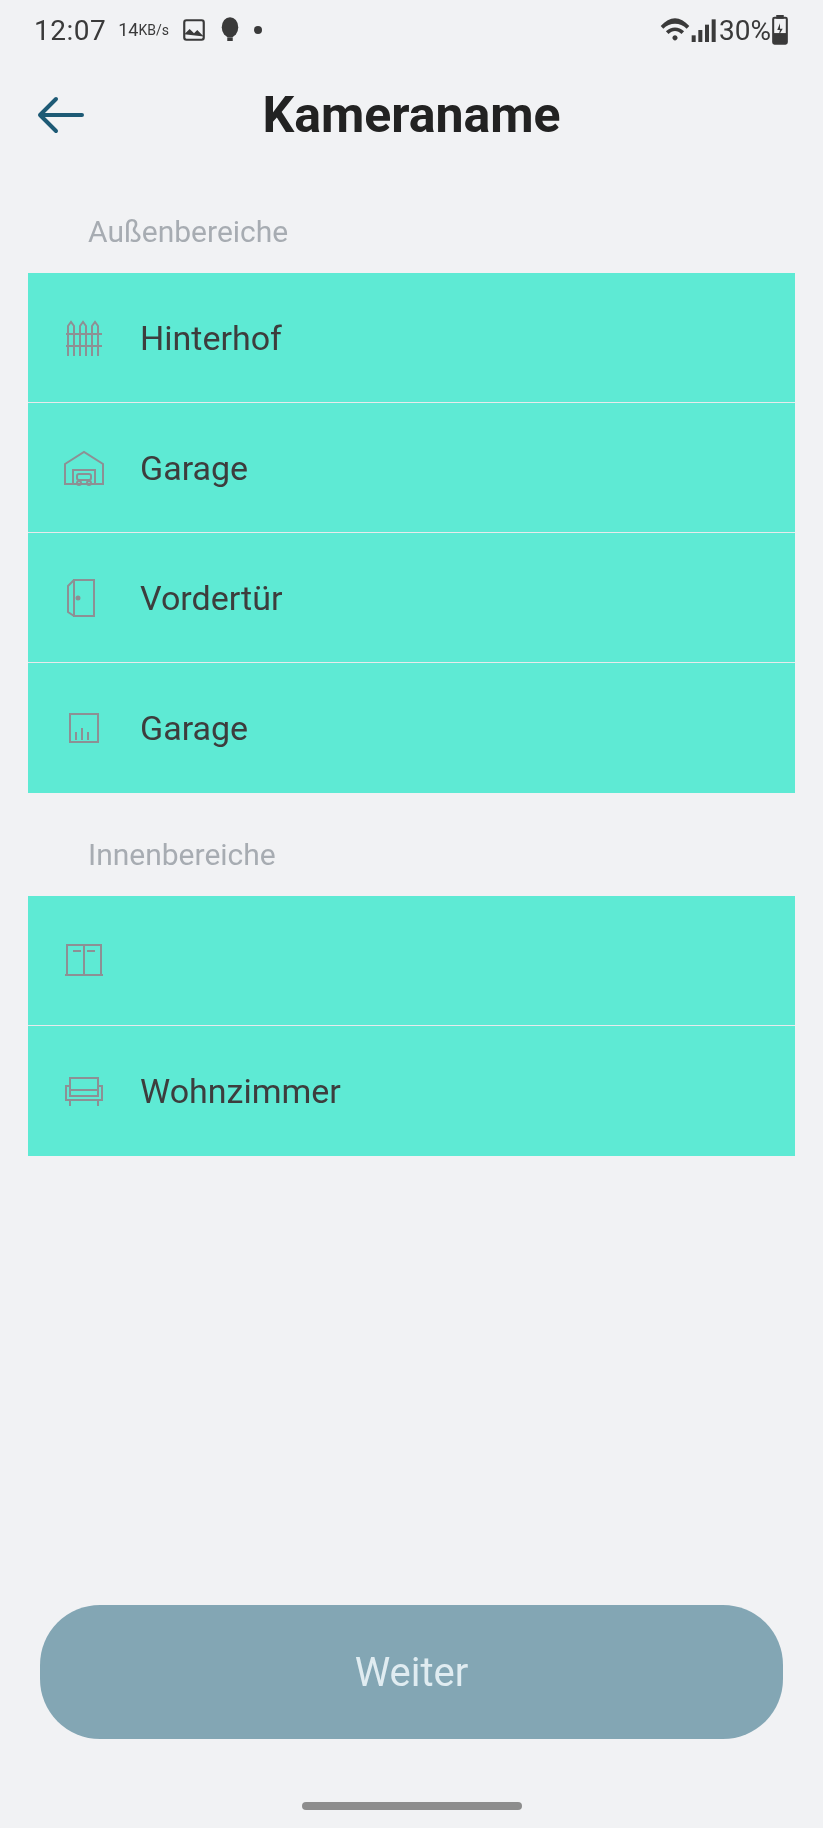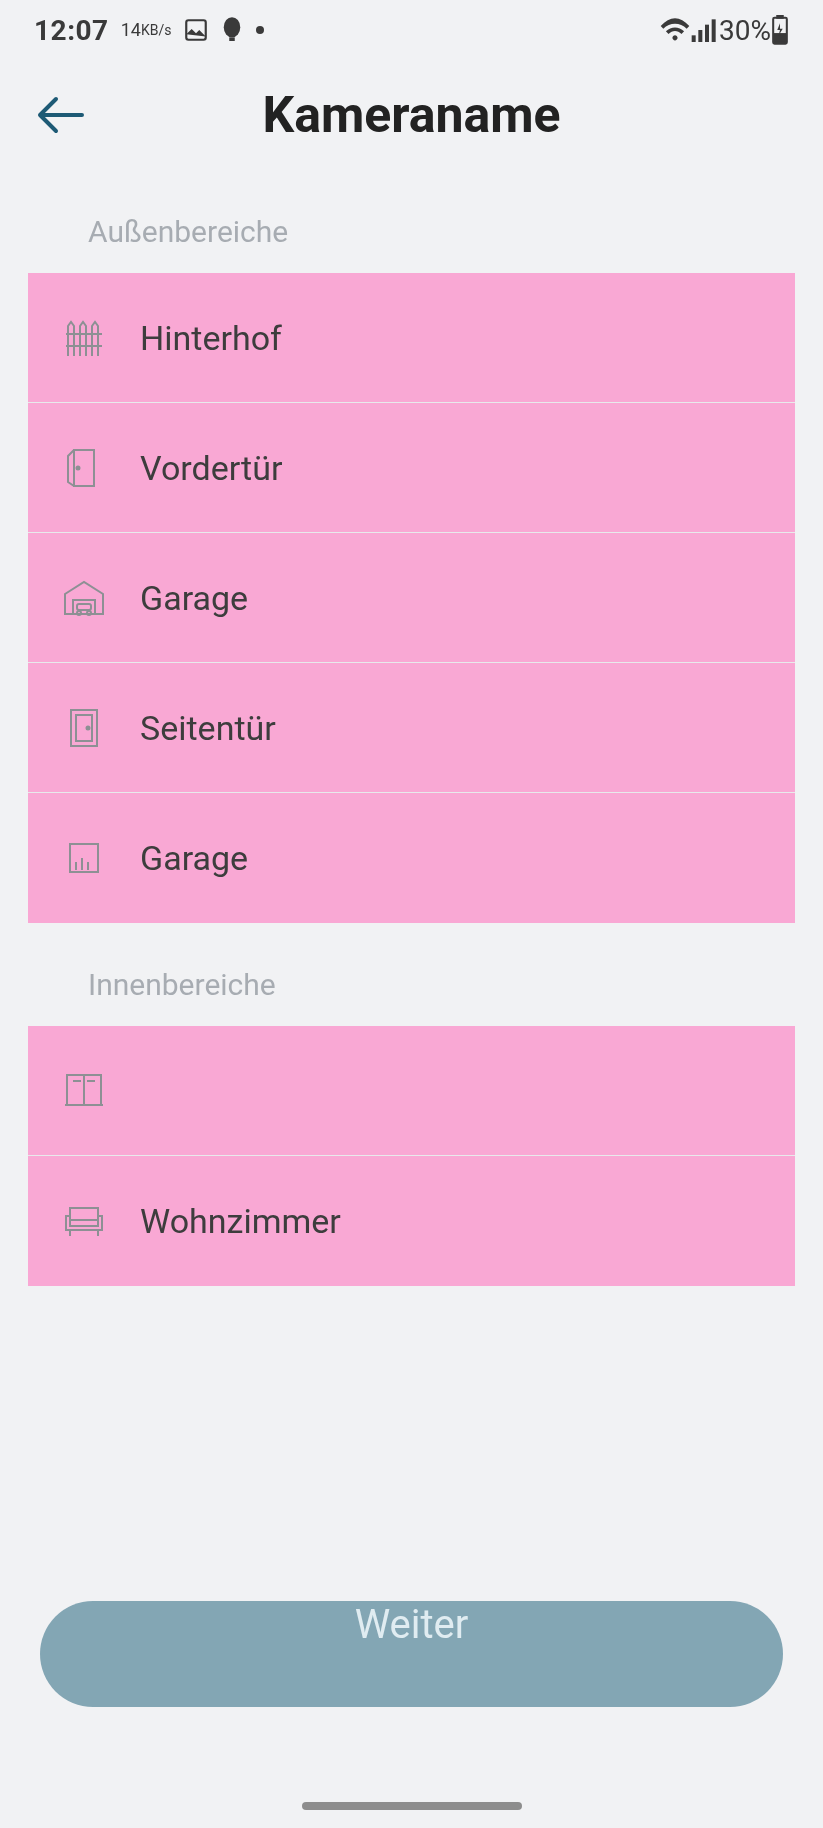--- a/index.html
+++ b/index.html
@@ -16,21 +16,21 @@
   .status-bar {
     height: 60px;
     display: flex;
     align-items: center;
     justify-content: space-between;
     padding: 0 34px;
     font-size: 28px;
     color: #3a3a3a;
   }
   .status-left { display: flex; align-items: center; gap: 12px; }
-  .status-time { font-weight: 700; letter-spacing: 0.5px; text-align: center; }
+  .status-time { font-weight: 400; letter-spacing: 0.5px; text-align: center; }
   .kbs { display:flex; flex-direction:row; line-height:0.9; font-size:14px; align-items:center; }
   .kbs .top{font-size:18px;}
   .status-right { display: flex; align-items: center; }
   .sicon { display:inline-flex; align-items:center; justify-content:center; }
 
   
   .header {
     height: 110px;
     display: flex;
     align-items: center;
@@ -56,21 +56,21 @@
   
   .section-label {
     padding: 44px 0 24px 88px;
     font-size: 30px;
     color: #a7acb2;
     font-weight: 400;
   }
 
   
   .list-card {
-    background: #f9a8d4;
+    background: #5eead4;
     margin: 0 28px;
   }
   .list-item {
     display: flex;
     align-items: center;
     height: 130px;
     padding: 0 32px;
     cursor: pointer;
     border-bottom: 1px solid #e8eaec;
   }
@@ -83,26 +83,26 @@
   .list-label {
     font-size: 34px;
     color: #3d3d3d;
     font-weight: 400;
   }
 
   
   .continue-btn {
     position: absolute;
     left: 40px; right: 40px;
-    bottom: 121px;
-    height: 106px;
+    bottom: 89px;
+    height: 134px;
     background: #83a6b4;
     border-radius: 60px;
     display: flex;
-    align-items: flex-start;
+    align-items: center;
     justify-content: center;
     font-size: 40px;
     color: #e0ecf1;
     font-weight: 400;
     cursor: pointer;
   }
 
   
   .home-indicator {
     position: absolute;
@@ -187,49 +187,39 @@
     <span class="list-icon">
       <svg width="40" height="36" viewBox="0 0 40 36" fill="none" stroke="#8d9094" stroke-width="2">
         <path d="M4 36V6l3-4 3 4v30M16 36V6l3-4 3 4v30M28 36V6l3-4 3 4v30"></path>
         <path d="M2 14h36M2 26h36"></path>
       </svg>
     </span>
     <span class="list-label">Hinterhof</span>
   </div>
   <div class="list-item">
     <span class="list-icon">
-      <svg width="36" height="40" viewBox="0 0 36 40" fill="none" stroke="#8d9094" stroke-width="2">
-        <rect x="8" y="2" width="20" height="36"></rect>
-        <path d="M8 2 L2 8 V34 L8 38"></path>
-        <circle cx="12" cy="20" r="1.5" fill="#8d9094"></circle>
-      </svg>
-    </span>
-    <span class="list-label">Vordertür</span>
-  </div>
-  <div class="list-item">
-    <span class="list-icon">
       <svg width="42" height="36" viewBox="0 0 42 36" fill="none" stroke="#8d9094" stroke-width="2">
         <path d="M2 14 L21 2 L40 14 V34 H2 Z"></path>
         <rect x="10" y="20" width="22" height="14"></rect>
         <rect x="14" y="24" width="14" height="6" rx="2"></rect>
         <circle cx="16" cy="33" r="2"></circle>
           <circle cx="26" cy="33" r="2"></circle>
       </svg>
     </span>
     <span class="list-label">Garage</span>
   </div>
   <div class="list-item">
     <span class="list-icon">
-      <svg width="30" height="40" viewBox="0 0 30 40" fill="none" stroke="#8d9094" stroke-width="2">
-        <rect x="2" y="2" width="26" height="36"></rect>
-        <rect x="7" y="7" width="16" height="26"></rect>
-        <circle cx="19" cy="20" r="1.5" fill="#8d9094"></circle>
-      </svg>
-    </span>
-    <span class="list-label">Seitentür</span>
+      <svg width="36" height="40" viewBox="0 0 36 40" fill="none" stroke="#8d9094" stroke-width="2">
+        <rect x="8" y="2" width="20" height="36"></rect>
+        <path d="M8 2 L2 8 V34 L8 38"></path>
+        <circle cx="12" cy="20" r="1.5" fill="#8d9094"></circle>
+      </svg>
+    </span>
+    <span class="list-label">Vordertür</span>
   </div>
   <div class="list-item">
     <span class="list-icon">
       <svg width="36" height="36" viewBox="0 0 36 36" fill="none" stroke="#8d9094" stroke-width="2">
         <rect x="4" y="4" width="28" height="28"></rect>
         <path d="M10 22v8M16 18v12M22 22v8M28 20"></path>
       </svg>
     </span>
     <span class="list-label">Garage</span>
   </div>

